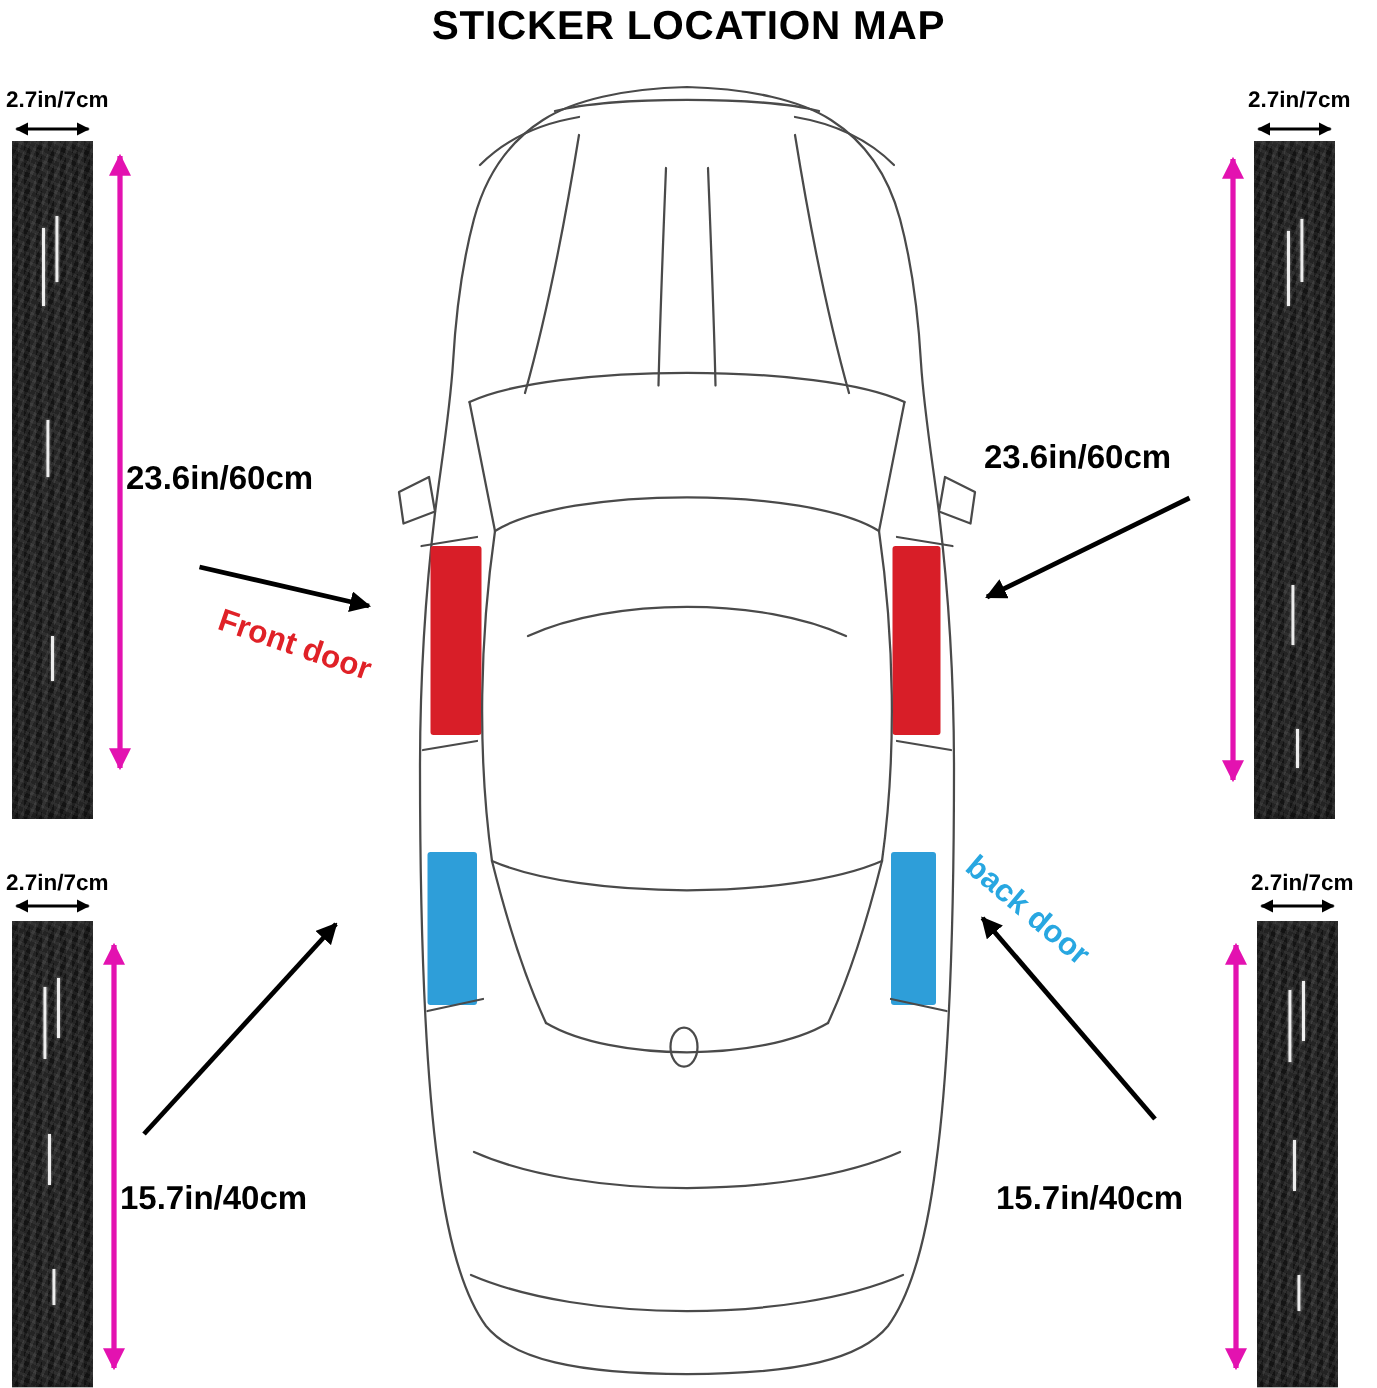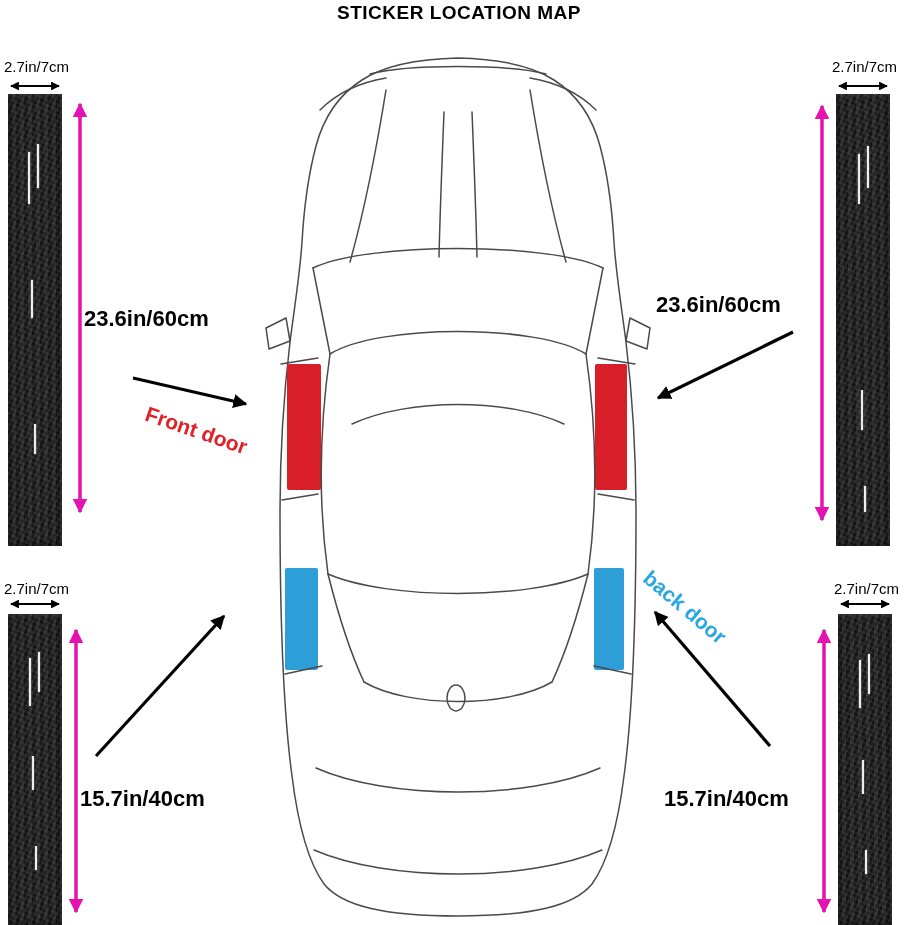--- a/index.html
+++ b/index.html
@@ -2,25 +2,25 @@
 <html><head>
 <meta charset="utf-8">
 <style>
   html,body{margin:0;padding:0;background:#fff;}
   .canvas{
     position:relative;width:918px;height:925px;background:#fff;overflow:hidden;
     font-family:"Liberation Sans",sans-serif;color:#000;
   }
   .title{
     position:absolute;top:2px;left:0;width:100%;text-align:center;
-    font-size:19px;font-weight:bold;letter-spacing:.5px;
+    font-size:27px;font-weight:bold;letter-spacing:.5px;
   }
   .wlabel{
     position:absolute;width:62px;text-align:center;white-space:nowrap;
-    font-size:15px;font-weight:normal;
+    font-size:15px;font-weight:bold;
   }
   .llabel{position:absolute;font-size:22px;font-weight:bold;white-space:nowrap;}
   .strip{
     position:absolute;width:54px;
     background:
       repeating-linear-gradient(115deg, rgba(255,255,255,.07) 0 2px, transparent 2px 5px),
       repeating-linear-gradient(25deg,  rgba(255,255,255,.05) 0 2px, transparent 2px 5px),
       repeating-linear-gradient(90deg,  #141414 0 4px, #242424 4px 8px),
       #1a1a1a;
     box-shadow: inset 0 2px 4px rgba(255,255,255,.12), inset 0 0 8px rgba(0,0,0,.6);

